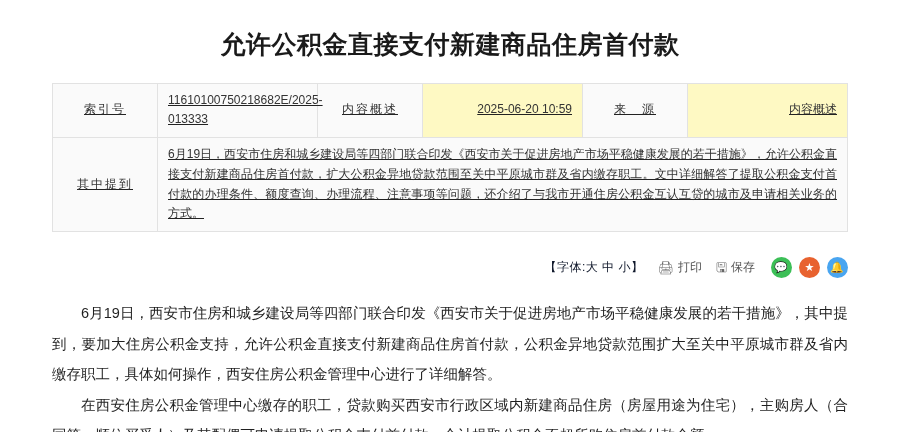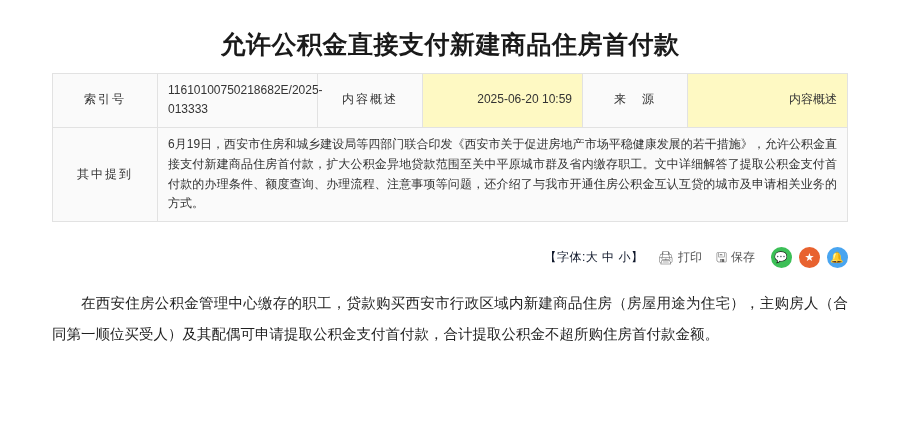--- a/index.html
+++ b/index.html
@@ -20,30 +20,31 @@
     height: 432px;
     box-sizing: border-box;
   }
   .doc-title {
     text-align: center;
     font-size: 25px;
     font-weight: 700;
     color: #1a1a1a;
     letter-spacing: 0.5px;
     padding-top: 28px;
-    padding-bottom: 12px;
+    padding-bottom: 22px;
     line-height: 1.3;
   }
   .meta-table {
     margin: 0 52px;
     border-collapse: collapse;
     width: 796px;
     table-layout: fixed;
     background: #fafafa;
     border: 1px solid #e2e2e2;
+    text-decoration: underline;
   }
   .meta-table td {
     border: 1px solid #e2e2e2;
     font-size: 12px;
     color: #333333;
     padding: 7px 10px;
     vertical-align: middle;
     line-height: 1.65;
   }
   .meta-label {
@@ -163,16 +164,17 @@
     </span>
 
     <span class="round-icons">
       <span class="circle-icon wechat">💬</span>
       <span class="circle-icon weibo">★</span>
       <span class="circle-icon bell">🔔</span>
     </span>
   </div>
 
   <div class="article">
+    <p>6月19日，西安市住房和城乡建设局等四部门联合印发《西安市关于促进房地产市场平稳健康发展的若干措施》，其中提到，要加大住房公积金支持，允许公积金直接支付新建商品住房首付款，公积金异地贷款范围扩大至关中平原城市群及省内缴存职工，具体如何操作，西安住房公积金管理中心进行了详细解答。</p>
     <p>在西安住房公积金管理中心缴存的职工，贷款购买西安市行政区域内新建商品住房（房屋用途为住宅），主购房人（合同第一顺位买受人）及其配偶可申请提取公积金支付首付款，合计提取公积金不超所购住房首付款金额。</p>
   </div>
 
 </div>
 
 </body></html>

